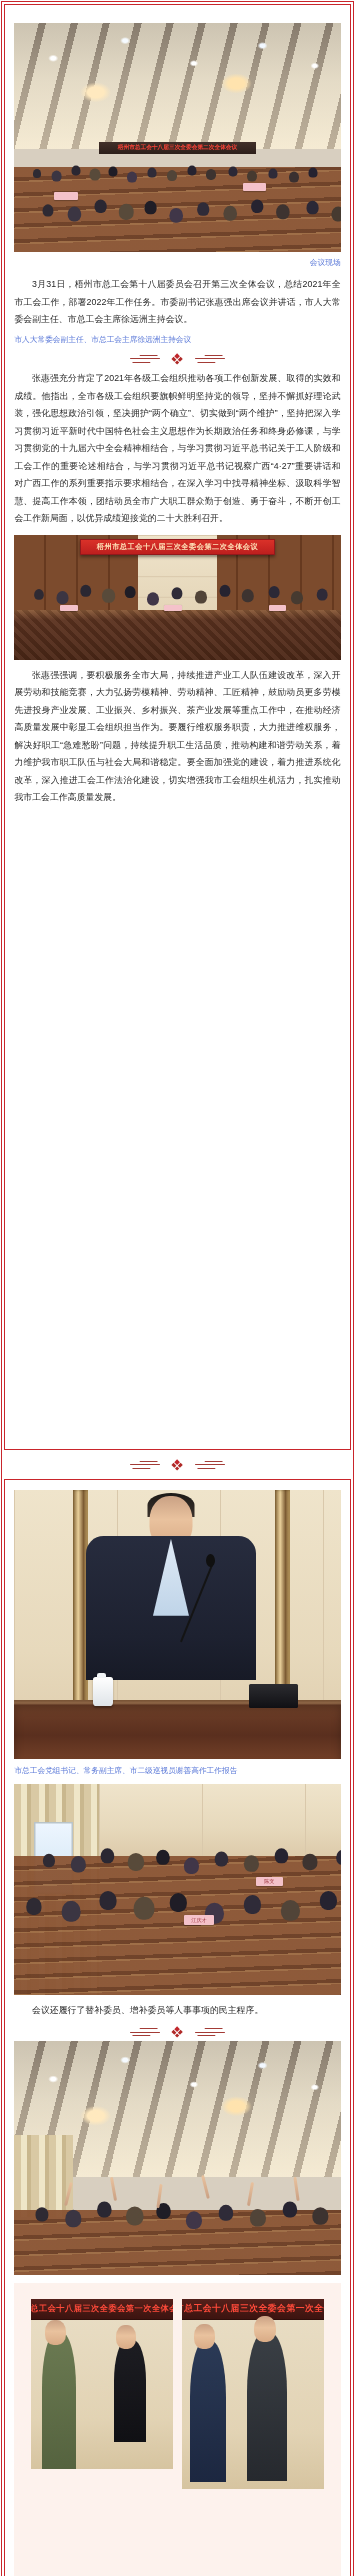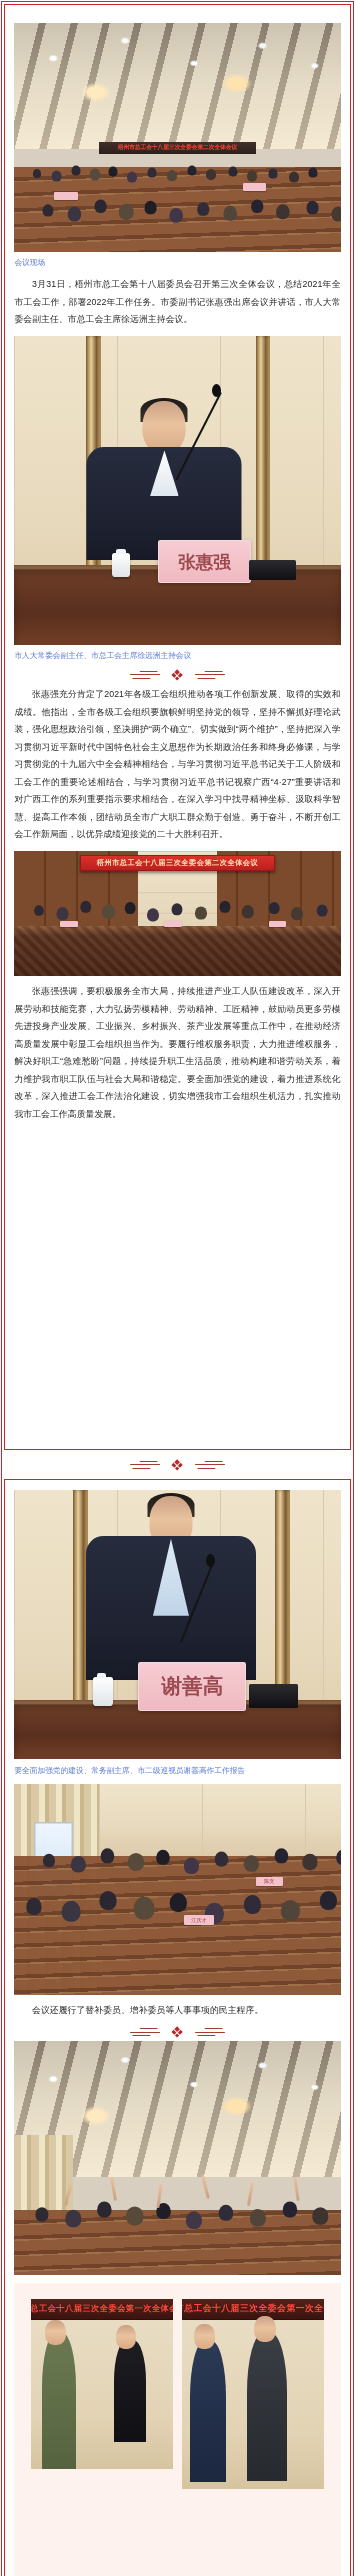--- a/index.html
+++ b/index.html
@@ -13,21 +13,21 @@
   .box1{height:1446px;}
   .box2{height:1320px;}
   .gap{height:29px;display:flex;align-items:center;justify-content:center;}
 
   
   .para{
     margin:7.2px 0 0;font-size:8.8px;line-height:17.5px;color:#262626;
     text-align:justify;text-indent:2em;letter-spacing:0.1px;
   }
   .caption{margin-top:5.2px;font-size:7.7px;line-height:12.4px;color:#5b79d8;}
-  .caption.center{text-align:left;}
+  .caption.center{text-align:right;}
   .caption.left{text-align:left;}
   .vote-heading{margin:5.2px 0 6.2px;font-size:8.8px;line-height:13.4px;color:#3a3a3a;text-align:center;}
 
   
   .orn{display:flex;align-items:center;justify-content:center;gap:13.4px;margin:8.2px 0 5.2px;}
   .orn-lines{display:flex;flex-direction:column;align-items:center;gap:2.6px;}
   .orn-lines i{display:block;height:1px;background:#a33b36;border-radius:0.5px;}
   .orn-lines i:nth-child(1){width:18.5px;transform:translateX(3.6px);}
   .orn-lines i:nth-child(2){width:30px;}
   .orn-lines i:nth-child(3){width:18.5px;transform:translateX(-3.6px);}
@@ -137,37 +137,20 @@
       <div class="deskrows" style="top:63%;bottom:0;"></div>
       <div class="heads" style="left:18.5px;top:64%;"></div>
       <div class="heads" style="left:30px;top:80%;transform:scale(1.35);"></div>
       <div class="tag" style="left:12%;top:74%;width:24px;height:8.2px;"></div>
       <div class="tag" style="left:70%;top:70%;width:23px;height:7.7px;"></div>
     </div>
     <div class="caption center">会议现场</div>
 
     <p class="para">3月31日，梧州市总工会第十八届委员会召开第三次全体会议，总结2021年全市工会工作，部署2022年工作任务。市委副书记张惠强出席会议并讲话，市人大常委会副主任、市总工会主席徐远洲主持会议。</p>
 
-    <div class="photo ph2">
-      <div class="wall"></div>
-      <div class="gstrip" style="left:22%;"></div>
-      <div class="gstrip" style="left:74%;"></div>
-      <div class="hair" style="left:46%;top:20%;transform:translateX(-50%);"></div>
-      <div class="head" style="left:46%;top:21%;transform:translateX(-50%);"></div>
-      <div class="torso" style="left:46%;top:36%;width:155px;height:113px;transform:translateX(-50%);"></div>
-      <div class="shirt" style="left:46%;top:37%;width:29px;height:46px;transform:translateX(-50%);"></div>
-      <div class="mic" style="left:63%;top:18%;height:98px;transform:rotate(27deg);"></div>
-      <div class="michead" style="left:60.5%;top:15.5%;"></div>
-      <div class="deskband" style="height:26%;"></div>
-      <div class="cup" style="left:30%;bottom:22%;"></div>
-      <div class="plate" style="left:44%;bottom:20%;width:93px;height:43px;font-size:17.5px;">
-        <span style="position:static;">张惠强</span>
-      </div>
-      <div class="micbase" style="left:72%;bottom:21%;width:47px;height:20.6px;"></div>
-    </div>
 
     <div class="caption left">市人大常委会副主任、市总工会主席徐远洲主持会议</div>
 
     <div class="orn">
       <span class="orn-lines">
           <i></i>
           <i></i>
           <i></i>
         </span>
       <span class="orn-diamond">
@@ -228,26 +211,23 @@
       <div class="gstrip" style="left:18%;"></div>
       <div class="gstrip" style="left:80%;"></div>
       <div class="hair" style="left:48%;top:1%;transform:translateX(-50%);"></div>
       <div class="head" style="left:48%;top:2%;transform:translateX(-50%);"></div>
       <div class="torso" style="left:48%;top:17%;width:170px;height:144px;transform:translateX(-50%);"></div>
       <div class="shirt" style="left:48%;top:18%;width:36px;height:77px;transform:translateX(-50%);background:linear-gradient(180deg,#dfeaf6,#bfd4e8);"></div>
       <div class="mic" style="left:61%;top:26%;height:88px;transform:rotate(22deg);"></div>
       <div class="michead" style="left:58.6%;top:23.5%;"></div>
       <div class="deskband" style="height:22%;"></div>
       <div class="cup" style="left:24%;bottom:20%;width:20.6px;height:29px;"></div>
-      <div class="plate" style="left:38%;bottom:18%;width:108px;height:49px;font-size:20.6px;">
-        <span style="position:static;">谢善高</span>
-      </div>
       <div class="micbase" style="left:72%;bottom:19%;width:49px;height:24px;"></div>
     </div>
-    <div class="caption left">要全面加强党的建设、常务副主席、市二级巡视员谢善高作工作报告</div>
+    <div class="caption left">市总工会党组书记、常务副主席、市二级巡视员谢善高作工作报告</div>
 
 
     <div class="photo ph6">
       <div class="curtains" style="left:0;width:26%;"></div>
       <div class="window" style="left:6%;top:18%;width:12%;height:34%;"></div>
       <div class="wall" style="left:26%;height:34%;"></div>
       <div class="deskrows" style="top:34%;bottom:0;"></div>
       <div class="heads" style="left:31px;top:34%;transform:scale(1.5);"></div>
       <div class="heads" style="left:15.5px;top:56%;transform:scale(1.9);"></div>
       <div class="tag" style="left:52%;top:62%;width:30px;height:10.3px;">

